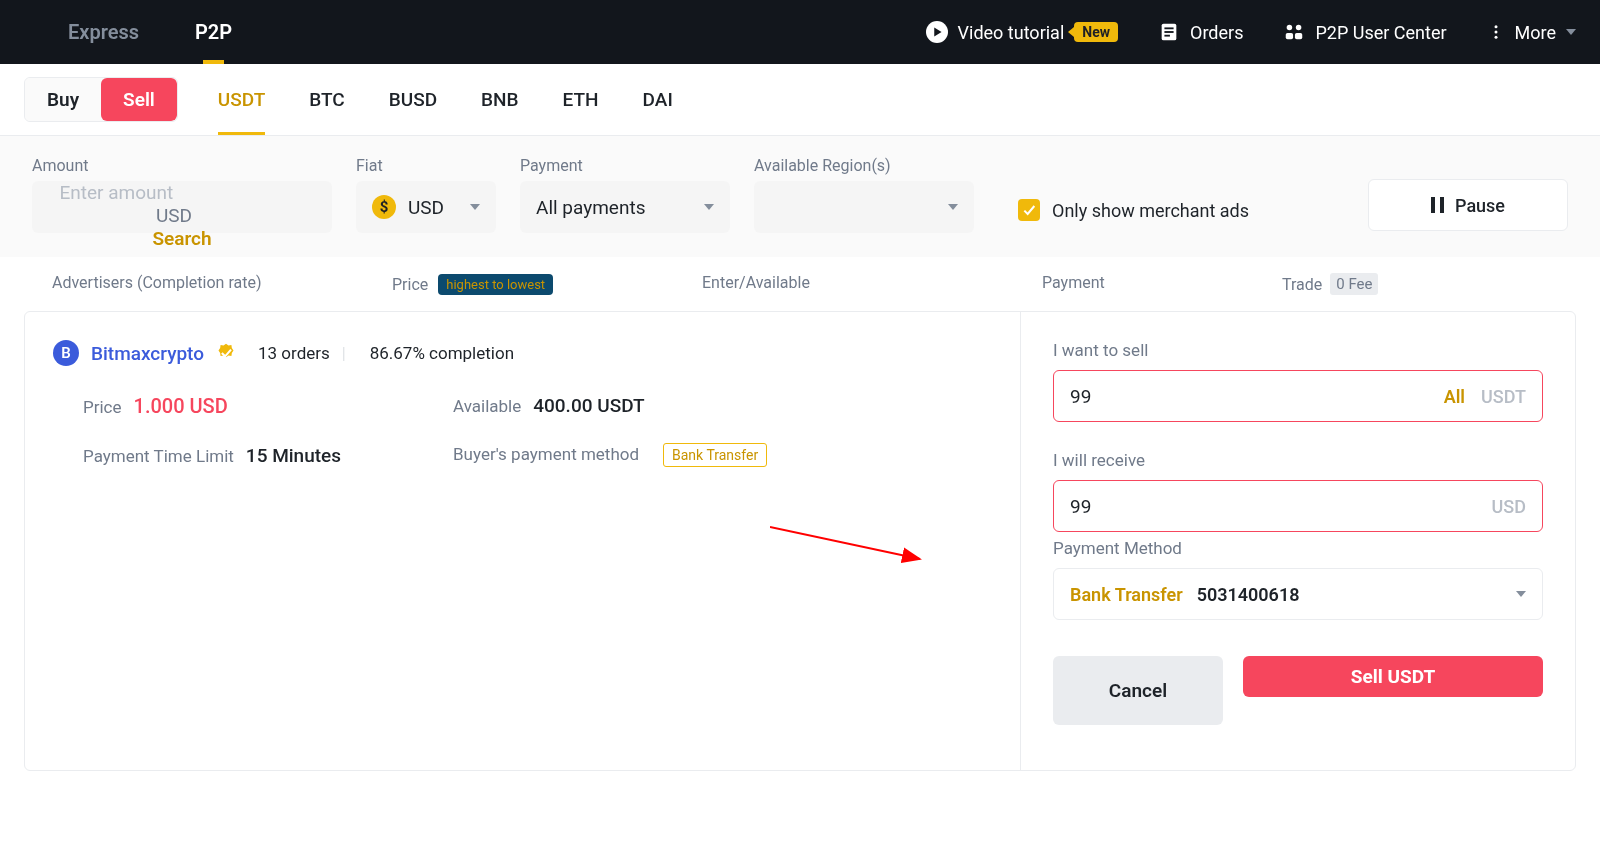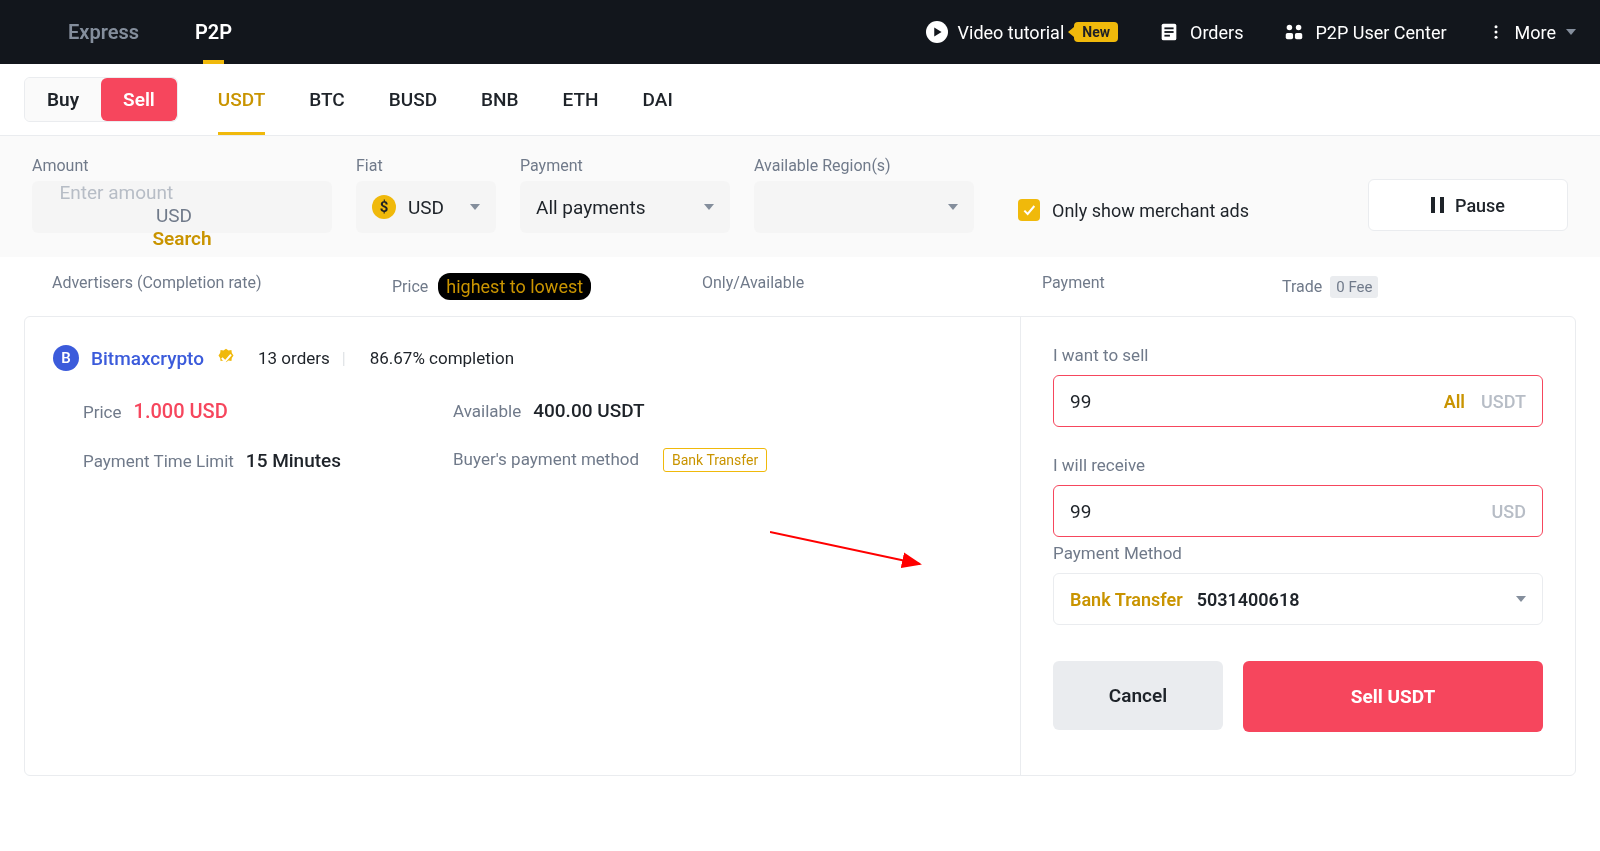--- a/index.html
+++ b/index.html
@@ -45,21 +45,21 @@
 .checkbox-wrap { display: flex; align-items: center; gap: 12px; margin-left: 20px; margin-bottom: 12px; }
 .checkbox { width: 22px; height: 22px; background: #f0b90b; border-radius: 4px; display: flex; align-items: center; justify-content: center; }
 .checkbox svg { width: 16px; height: 16px; stroke: #fff; stroke-width: 3; fill: none; }
 .checkbox-wrap span { font-size: 18px; color: #1e2329; }
 .pause-btn { margin-left: auto; border: 1px solid #eaecef; background: #fff; border-radius: 6px; height: 52px; width: 200px; display: flex; align-items: center; justify-content: center; gap: 10px; font-size: 18px; font-weight: 500; color: #1e2329; cursor: pointer; margin-bottom: 2px; }
 
 
 .table-head { display: flex; padding: 16px 52px; font-size: 16px; color: #707a8a; }
 .th-adv { width: 340px; }
 .th-price { width: 310px; display: flex; gap: 10px; align-items: center; }
-.sort-badge { background: #000000; color: #c99400; padding: 3px 8px; border-radius: 12px; font-size: 18px; }
+.sort-badge { background: #0c4a6e; color: #c99400; padding: 3px 8px; border-radius: 4px; font-size: 13px; }
 .th-limit { width: 340px; }
 .th-payment { width: 240px; }
 .th-trade { display: flex; gap: 8px; align-items: center; }
 .fee-badge { background: #eaecef; color: #707a8a; padding: 2px 6px; border-radius: 3px; font-size: 15px; }
 
 
 .card { margin: 0 24px; border: 1px solid #eaecef; border-radius: 6px; display: flex; min-height: 460px; }
 .card-left { flex: 1; padding: 28px 28px; border-right: 1px solid #eaecef; }
 .adv-row { display: flex; align-items: center; gap: 12px; margin-bottom: 28px; }
 .adv-avatar { width: 26px; height: 26px; background: #3b5bdb; border-radius: 50%; color: #fff; display: flex; align-items: center; justify-content: center; font-size: 15px; font-weight: 600; }
@@ -79,21 +79,21 @@
 .form-field input { flex: 1; border: none; background: transparent; font-size: 19px; outline: none; color: #1e2329; }
 .form-field .all { color: #c99400; font-size: 18px; font-weight: 600; margin-right: 16px; cursor: pointer; }
 .form-field .suffix { color: #b7bdc6; font-size: 18px; font-weight: 500; }
 .form-field.receive { margin-bottom: 6px; }
 .error-msg { color: #f6465d; font-size: 17px; margin-bottom: 28px; }
 .pm-select { display: flex; align-items: center; border: 1px solid #eaecef; border-radius: 6px; height: 52px; padding: 0 16px; cursor: pointer; margin-bottom: 36px; }
 .pm-name { color: #c99400; font-size: 18px; font-weight: 600; margin-right: 14px; }
 .pm-acc { color: #1e2329; font-size: 18px; font-weight: 600; flex: 1; }
 .btn-row { display: flex; gap: 20px; }
 .btn-cancel { flex: 0 0 170px; height: 69px; background: #eaecef; border: none; border-radius: 6px; font-size: 19px; font-weight: 600; color: #1e2329; cursor: pointer; }
-.btn-sell { flex: 1; height: 71px; background: #f6465d; border: none; border-radius: 6px; font-size: 19px; font-weight: 700; color: #fff; cursor: pointer; }
+.btn-sell { flex: 1; height: 41px; background: #f6465d; border: none; border-radius: 6px; font-size: 19px; font-weight: 700; color: #fff; cursor: pointer; }
 
 
 .arrow-svg { position: absolute; pointer-events: none; }
 .card-wrap { position: relative; }
 
 .caret-down { display: inline-block; width: 0; height: 0; border-left: 5px solid transparent; border-right: 5px solid transparent; border-top: 6px solid #848e9c; }
 </style>
 </head>
 <body>
 
@@ -203,21 +203,21 @@
     <span>Pause</span>
   </div>
 </div>
 
 <div class="table-head">
   <div class="th-adv">Advertisers (Completion rate)</div>
   <div class="th-price">
     <span>Price</span>
     <span class="sort-badge">highest to lowest</span>
   </div>
-  <div class="th-limit">Only/Available</div>
+  <div class="th-limit">Enter/Available</div>
   <div class="th-payment">Payment</div>
   <div class="th-trade">
     <span>Trade</span>
     <span class="fee-badge">0 Fee</span>
   </div>
 </div>
 
 <div class="card-wrap">
   <svg class="arrow-svg" style="left:770px; top:214px;" width="160" height="40">
     <defs>

